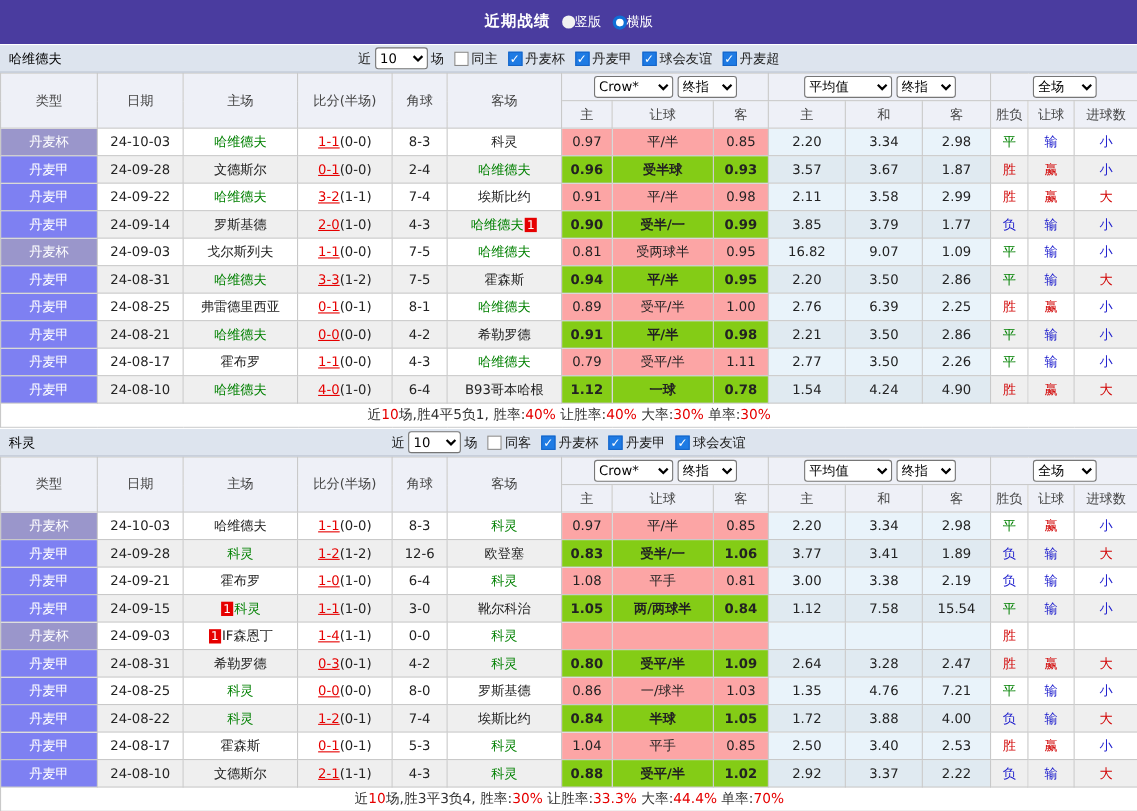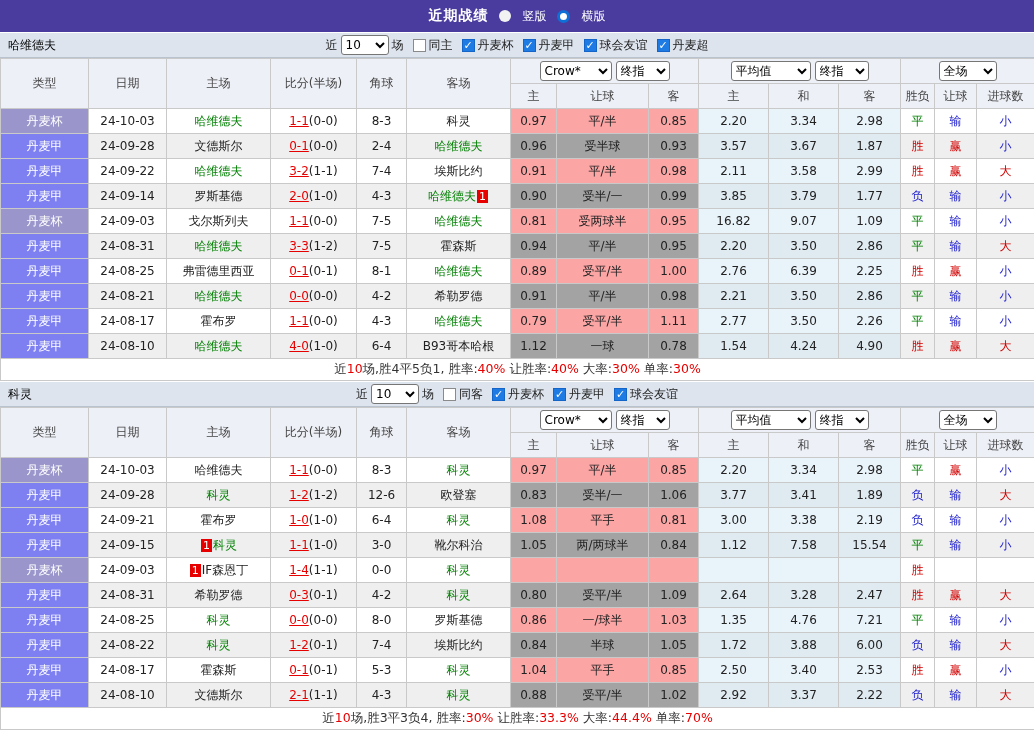--- a/index.html
+++ b/index.html
@@ -4,30 +4,30 @@
 <style>
   * { box-sizing: border-box; margin: 0; padding: 0; }
   body {
     width: 1034px;
     font-family: "DejaVu Sans", "Liberation Sans", sans-serif;
     font-size: 12px;
     color: #222;
     background: #fff;
   }
   .titlebar {
-    height: 32px;
+    height: 40px;
     background: #4a3c9f;
     color: #fff;
     display: flex;
     align-items: center;
     justify-content: center;
     gap: 10px;
   }
   .titlebar .title { font-size: 14px; font-weight: bold; letter-spacing: 1px; }
-  .titlebar label { display: inline-flex; align-items: center; gap: 12px; cursor: pointer; font-size: 12px; text-align: center; }
+  .titlebar label { display: inline-flex; align-items: center; gap: 0; cursor: pointer; font-size: 12px; text-align: center; }
   .radio { width: 12px; height: 12px; border-radius: 50%; background: #f2f2f2; display: inline-block; }
   .radio.sel { width: 13px; height: 13px; background: #fff; border: 3.5px solid #0f6fd6; }
   .filterbar {
     height: 26px;
     background: #dde4ee;
     border-top: 1px solid #fff;
     border-bottom: 1px solid #b9c2cf;
     position: relative;
     display: flex;
     align-items: center;
@@ -59,21 +59,21 @@
     border: 1px solid #c9c9c9;
     text-align: center;
     height: 25px;
     overflow: hidden;
     white-space: nowrap;
   }
   .restable th { background: #eef0f7; color: #444; font-weight: normal; }
   .restable th .selwrap { display: inline-flex; gap: 4px; align-items: center; }
   tr.even td { background: #efefef; }
   td.g1 { background: #fca5a5; }
-  tr.even td.g1 { background: #a3a3a3; }
+  tr.even td.g1 { background: #84cc16; font-weight: bold; }
   td.g2 { background: #e9f3fa; }
   tr.even td.g2 { background: #e0eaf1; }
   td.lg { color: #fff; }
   td.lg.cup { background: #9a96cb !important; }
   td.lg.league { background: #7e80f2 !important; }
   .tg { color: #008000; }
   .sc-main { color: #e60000; text-decoration: underline; }
   .bdg {
     display: inline-block;
     background: #e60000; color: #fff;
@@ -534,21 +534,21 @@
           <td>24-08-22</td>
           <td><span class="tg">科灵</span></td>
           <td><span class="sc-main">1-2</span><span>(0-1)</span></td>
           <td>7-4</td>
           <td><span>埃斯比约</span></td>
           <td class="g1">0.84</td>
           <td class="g1">半球</td>
           <td class="g1">1.05</td>
           <td class="g2">1.72</td>
           <td class="g2">3.88</td>
-          <td class="g2">6.00</td>
+          <td class="g2">4.00</td>
           <td class="r-blue">负</td>
           <td class="r-blue">输</td>
           <td class="r-red">大</td>
         </tr>
         <tr>
           <td class="lg league">丹麦甲</td>
           <td>24-08-17</td>
           <td><span>霍森斯</span></td>
           <td><span class="sc-main">0-1</span><span>(0-1)</span></td>
           <td>5-3</td>

